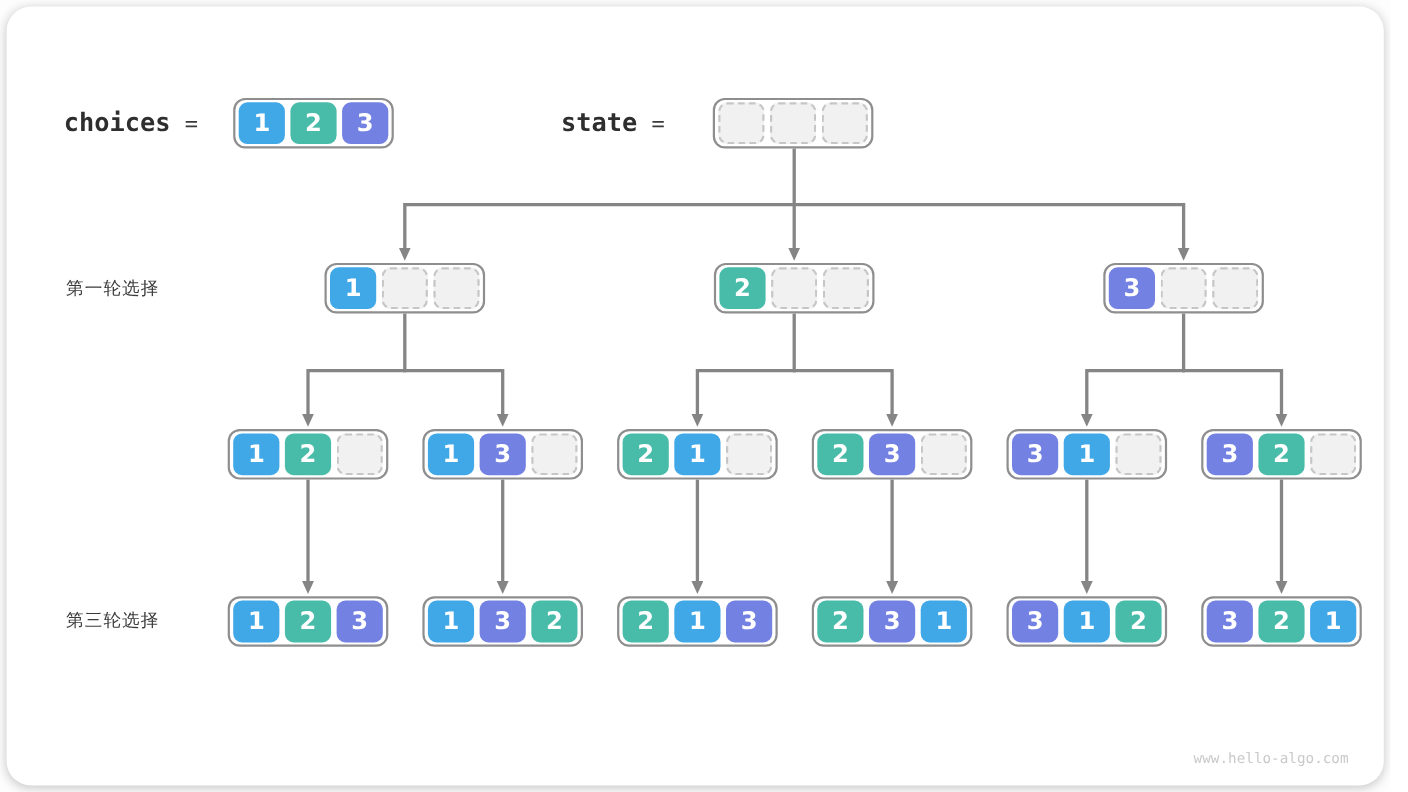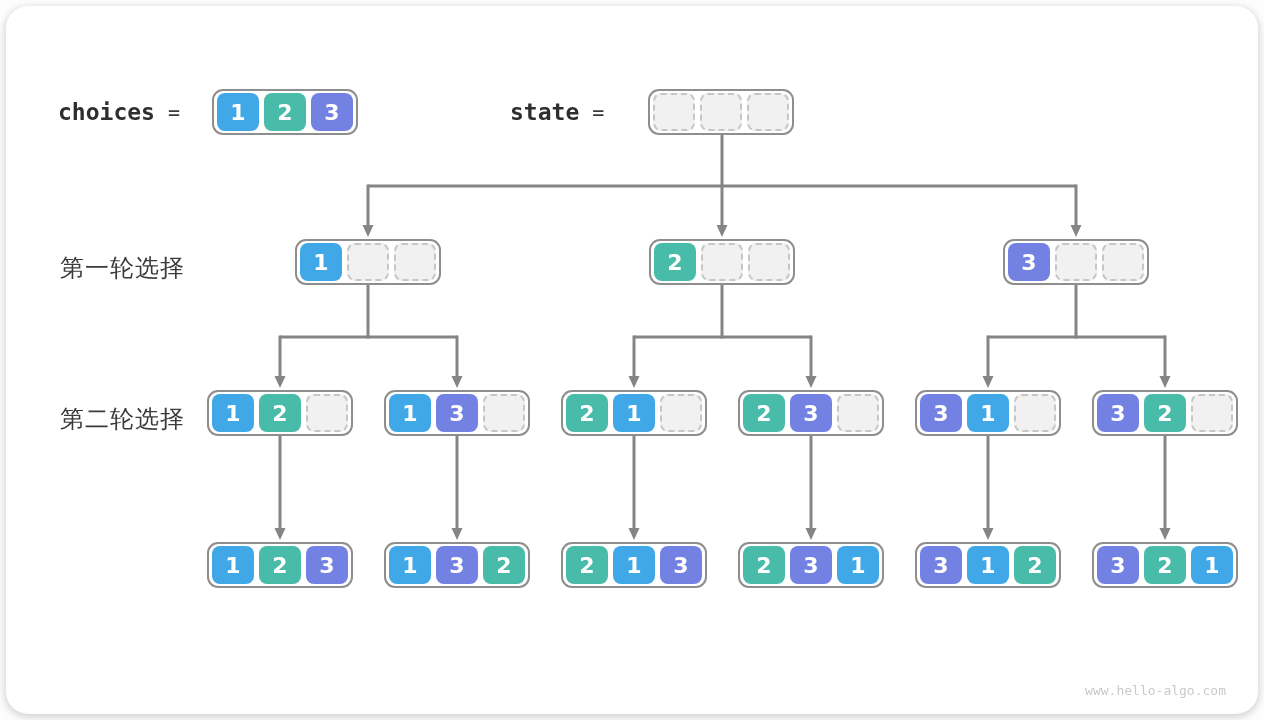--- a/index.html
+++ b/index.html
@@ -12,21 +12,21 @@
           font-family:"Liberation Sans",sans-serif;}
   .card{position:absolute;left:6px;top:6px;right:6px;bottom:6px;background:#ffffff;
         border-radius:22px;box-shadow:0 2px 10px rgba(0,0,0,0.22);}
   .arrows{position:absolute;left:0;top:0;width:1280px;height:720px;pointer-events:none;}
 
   .eqlabel{position:absolute;top:89px;height:46px;display:flex;align-items:center;
            font-family:"DejaVu Sans Mono","Liberation Mono",monospace;color:#2e2e2e;}
   .eqlabel .name{font-size:23px;font-weight:bold;}
   .eqlabel .eq{font-size:20px;margin-left:13px;color:#3a3a3a;}
 
-  .round-label{position:absolute;left:60px;width:170px;font-size:24px;color:var(--text);
+  .round-label{position:absolute;left:60px;width:170px;font-size:16px;color:var(--text);
                letter-spacing:1px;}
 
   .sbox{position:absolute;width:146px;height:46px;box-sizing:border-box;background:#ffffff;
         border:2px solid var(--box-border);border-radius:11px;display:flex;align-items:center;
         justify-content:center;gap:5px;}
   .cell{width:42px;height:38px;box-sizing:border-box;border-radius:8px;
         font-family:"DejaVu Sans","Liberation Sans",sans-serif;font-size:22px;font-weight:bold;
         color:#ffffff;display:flex;align-items:center;justify-content:center;}
   .cell.v1{background:var(--c1);}
   .cell.v2{background:var(--c2);}
@@ -92,21 +92,21 @@
     <span class="name">state</span>
     <span class="eq">=</span>
   </div>
   <div class="sbox" style="left:648px;top:89px">
     <span class="cell vempty"></span>
     <span class="cell vempty"></span>
     <span class="cell vempty"></span>
   </div>
 
   <div class="round-label" style="top:252px">第一轮选择</div>
-  <div class="round-label" style="top:403px">第二轮选择</div>
+  <div class="round-label" style="top:554px">第三轮选择</div>
 
   <div class="sbox" style="left:295px;top:239px">
     <span class="cell v1">1</span>
     <span class="cell vempty"></span>
     <span class="cell vempty"></span>
   </div>
   <div class="sbox" style="left:649px;top:239px">
     <span class="cell v2">2</span>
     <span class="cell vempty"></span>
     <span class="cell vempty"></span>

